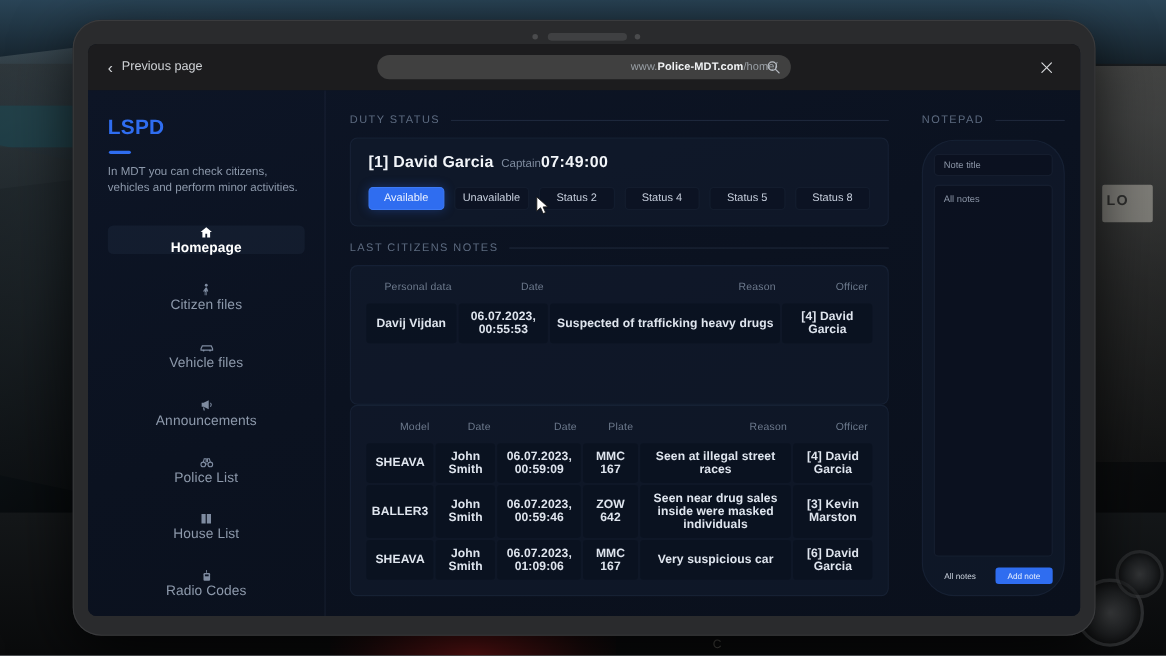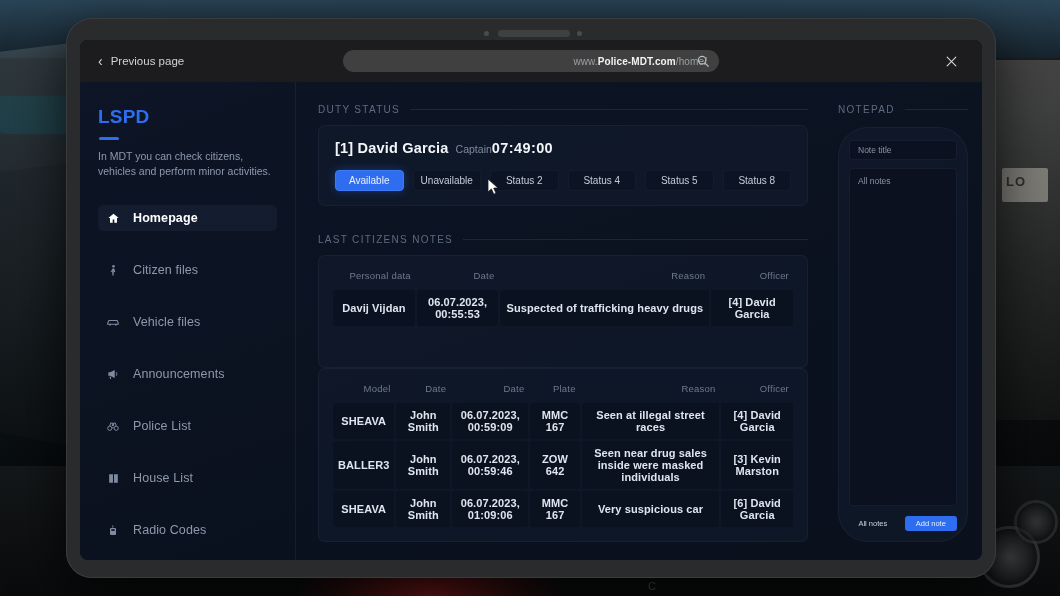--- a/index.html
+++ b/index.html
@@ -150,24 +150,25 @@
     border-right: 1px solid rgba(130,150,190,.10);
     display: flex; flex-direction: column;
   }
   #brand-small { color: #2f6df0; font-size: 19px; font-weight: bold; letter-spacing: .2px; }
   #brand-main  { color: #f3f6fa; font-size: 19px; font-weight: bold; margin-top: 1px; letter-spacing: .2px; }
   #brand-rule  { width: 20px; height: 3px; background: #2f6df0; border-radius: 2px; margin: 9px 0 9px 1px; }
   #brand-desc  { color: #8d99ab; font-size: 10.5px; line-height: 1.45; }
 
   #nav { margin-top: 26px; display: flex; flex-direction: column; }
   .nav-item {
-    display: flex; align-items: center; gap: 13px;
+    display: flex; align-items: center; 
     height: 26px; padding: 0 8px;
     border-radius: 5px; cursor: pointer;
     margin-bottom: 0px;
+    flex-direction: column;
   }
   .nav-row-space { height: 26px; }
   .nav-item .nav-ico { width: 14px; height: 14px; display:flex; align-items:center; justify-content:center; color:#7e8ba0; }
   .nav-item .nav-ico svg { display:block; }
   .nav-item .nav-label { font-size: 12.5px; color: #8d99ab; letter-spacing: .1px; }
   .nav-item.active { background: rgba(120,150,200,.07); }
   .nav-item.active .nav-label { color: #ffffff; font-weight: bold; }
   .nav-item.active .nav-ico { color: #ffffff; }
 
   #nav-spacer { flex: 1; }
@@ -424,21 +425,21 @@
             <div id="status-row">
               <div class="status-btn on">Available</div>
               <div class="status-btn">Unavailable</div>
               <div class="status-btn">Status 2</div>
               <div class="status-btn">Status 4</div>
               <div class="status-btn">Status 5</div>
               <div class="status-btn">Status 8</div>
             </div>
           </div>
 
-          <div class="sect-head" style="margin-top:28px;">
+          <div class="sect-head" style="margin-top:14px;">
             <div class="sect-title">LAST CITIZENS NOTES</div>
             <div class="sect-line"></div>
           </div>
 
           <div class="card" id="citizens-card">
             <table class="grid">
               <thead>
                 <tr>
                   <th style="width:18%">Personal data</th>
                   <th style="width:18%">Date</th>

